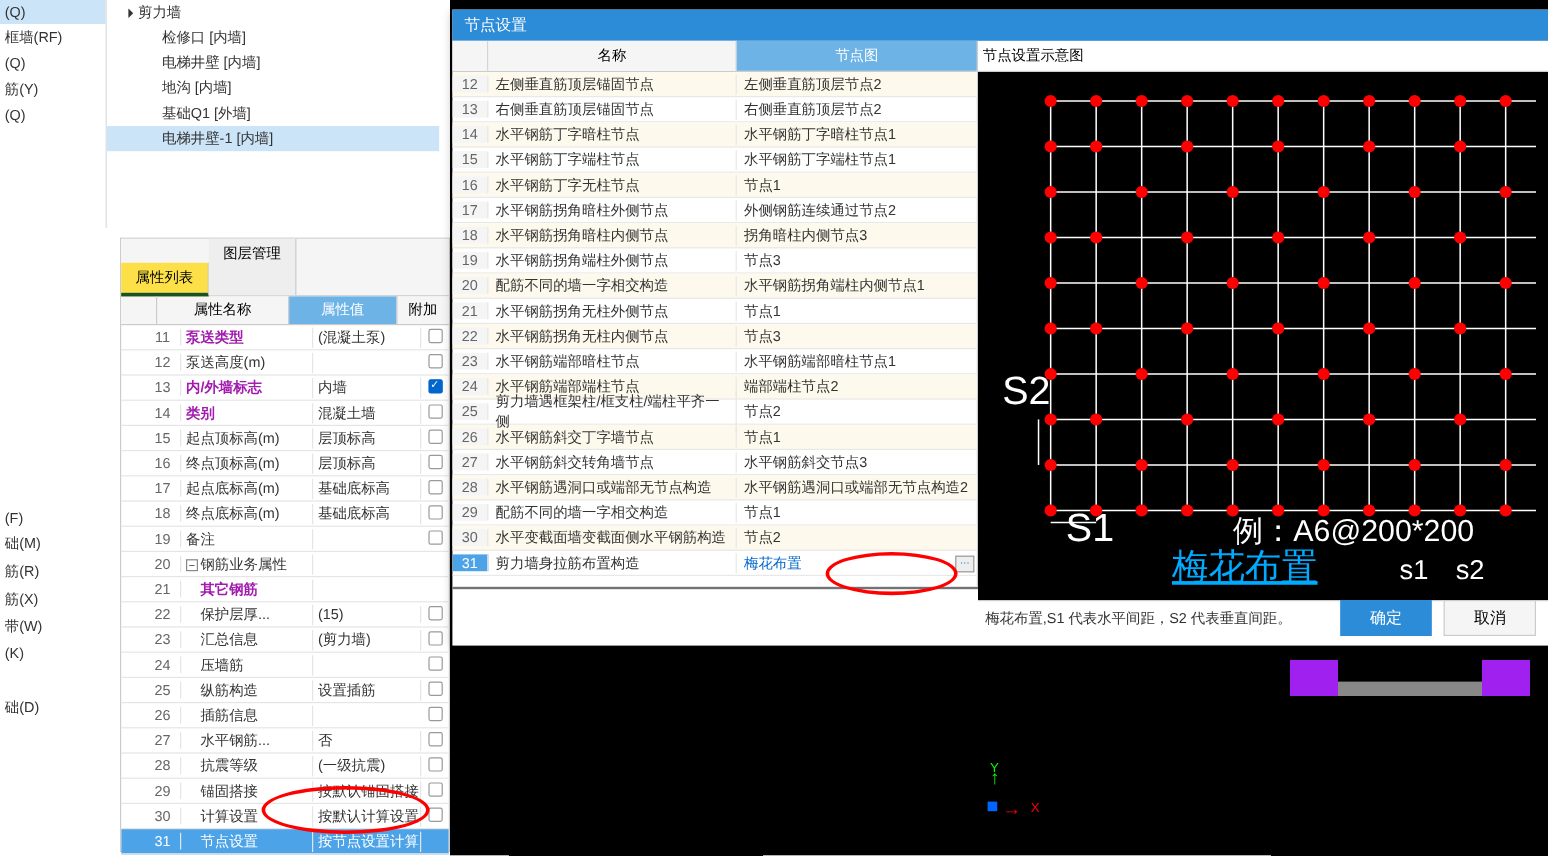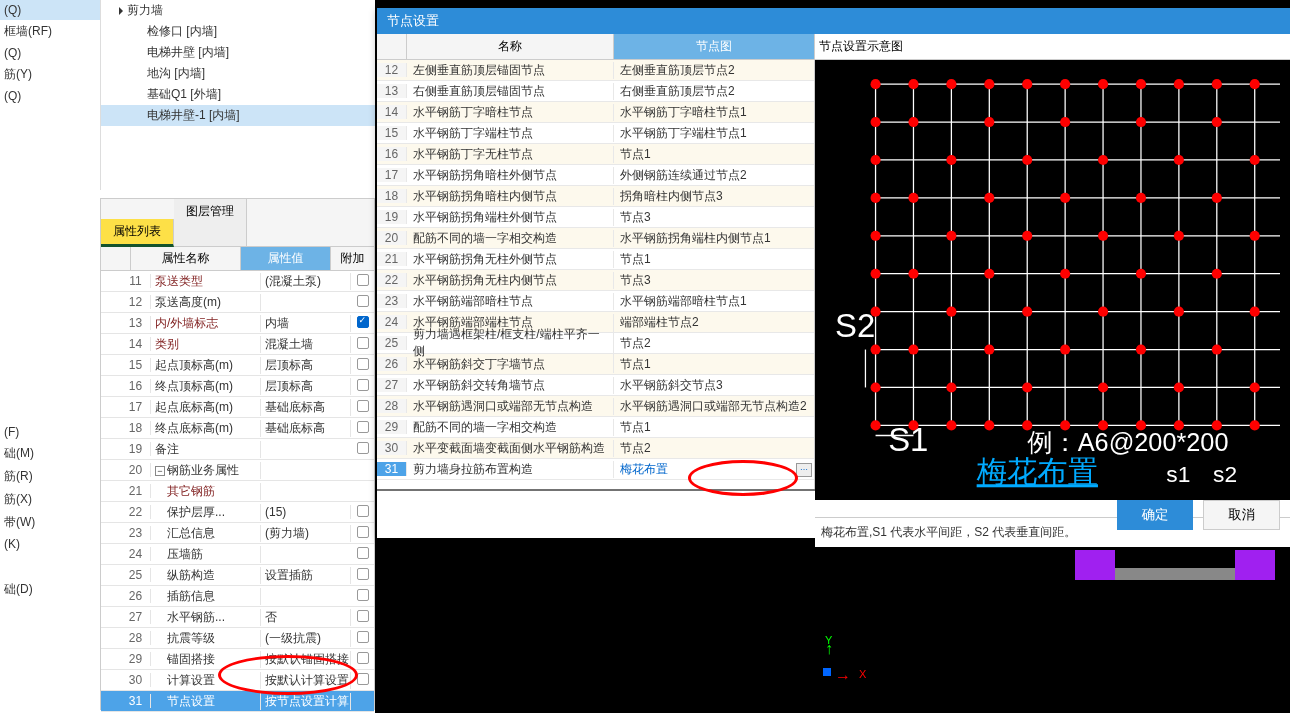--- a/index.html
+++ b/index.html
@@ -4,21 +4,21 @@
 <style>
 * { box-sizing: border-box; margin: 0; padding: 0; }
 body { font-family: "Microsoft YaHei", sans-serif; font-size: 12px; background: #fff; width: 1290px; height: 713px; overflow: hidden; position: relative; }
 
 
 .left-col { position: absolute; left: 0; top: 0; width: 100px; height: 713px; background: #fff; }
 .left-col .item { padding: 3px 4px; color: #333; white-space: nowrap; }
 .left-col .item.sel { background: #cce4f7; }
 
 
-.tree-panel { position: absolute; left: 100px; top: 0; width: 278px; height: 190px; background: #fff; border-left: 1px solid #ddd; }
+.tree-panel { position: absolute; left: 88px; top: 0; width: 278px; height: 190px; background: #fff; border-left: 1px solid #ddd; }
 .tree-panel .node { padding: 2px 4px; color: #333; white-space: nowrap; }
 .tree-panel .node.l1 { padding-left: 18px; font-weight: normal; }
 .tree-panel .node.l2 { padding-left: 46px; }
 .tree-panel .node.sel { background: #cce4f7; }
 .bullet { display:inline-block; width:0;height:0;border-left:4px solid #333;border-top:4px solid transparent;border-bottom:4px solid transparent; margin-right:4px; vertical-align:middle;}
 
 
 .prop-panel { position: absolute; left: 100px; top: 198px; width: 275px; height: 512px; background: #fff; border: 1px solid #ccc; }
 .prop-tabs { display: flex; border-bottom: 1px solid #ccc; background: #f5f5f5; }
 .prop-tabs .tab { padding: 4px 12px; border-right: 1px solid #ccc; background: #eee; }
@@ -29,21 +29,21 @@
 .prop-header .hc1 { width: 110px; border-right: 1px solid #ccc; padding: 3px 4px; text-align:center; }
 .prop-header .hc2 { width: 90px; border-right: 1px solid #ccc; padding: 3px 4px; text-align:center; background:#6db3e6; color:#fff; }
 .prop-header .hc3 { flex:1; padding: 3px 4px; text-align:center; }
 
 .prop-rows { height: 460px; overflow: hidden; }
 .prop-row { display: flex; border-bottom: 1px solid #e5e5e5; height: 21px; align-items:center; }
 .prop-row .c0 { width: 30px; border-right: 1px solid #e5e5e5; padding: 0 4px; text-align:center; color:#666;margin-left:20px; }
 .prop-row .c1 { width: 110px; border-right: 1px solid #e5e5e5; padding: 0 4px; color:#333; white-space:nowrap; overflow:hidden; }
 .prop-row .c2 { width: 90px; border-right: 1px solid #e5e5e5; padding: 0 4px; color:#333; white-space:nowrap; overflow:hidden; }
 .prop-row .c3 { flex:1; padding: 0 4px; text-align:center; }
-.prop-row.blue .c1 { color: #7f1d1d; }
+.prop-row.blue .c1 { color: #a21caf; font-weight: bold; }
 .prop-row.sel { background: #4da3e8; color:#fff; }
 .prop-row.sel .c0, .prop-row.sel .c1, .prop-row.sel .c2 { color:#fff; }
 .collapse-box { display:inline-block; width:10px; height:10px; border:1px solid #888; text-align:center; line-height:8px; font-size:9px; margin-right:2px;}
 .chk { width:12px; height:12px; border:1px solid #999; display:inline-block; border-radius:2px; }
 .chk.on { background:#0066cc; border-color:#0066cc; position:relative; }
 .chk.on::after { content:"✓"; color:#fff; font-size:9px; position:absolute; left:1px; top:-2px;}
 
 
 .canvas-bg { position: absolute; left: 375px; top: 0; width: 915px; height: 713px; background: #000; }
 
@@ -63,21 +63,21 @@
 .nt-row .nc0 { width:30px; border-right:1px solid #e8e8e8; padding:0 4px; text-align:center; color:#666; background:#f5f5f5;}
 .nt-row .nc1 { flex:1; border-right:1px solid #e8e8e8; padding:0 6px; color:#333;}
 .nt-row .nc2 { width:200px; padding:0 6px; color:#333; position:relative;}
 .nt-row.sel .nc0 { background:#4da3e8; color:#fff; }
 .nt-row.sel .nc2 { color:#0066cc; }
 .cell-btn { position:absolute; right:2px; top:2px; width:16px; height:14px; border:1px solid #999; background:#eee; font-size:8px; text-align:center; line-height:12px;}
 
 .preview { flex:1; display:flex; flex-direction:column; }
 .preview-title { padding:4px; border-bottom:1px solid #ccc; }
 .preview-img { flex:1; background:#000; position:relative; padding:10px; }
-.preview-desc { padding:6px; font-size:12px; color:#333; background:#fff; border-top:1px solid #ccc;margin-top:17px;}
+.preview-desc { padding:6px; font-size:12px; color:#333; background:#fff; border-top:1px solid #ccc;}
 
 .grid-svg { width:100%; height:100%; }
 
 .dialog-footer { height: 50px; display:flex; justify-content:flex-end; align-items:center; padding-right:10px; gap:10px; border-top:2px solid #737373;}
 .btn { padding: 5px 24px; border:1px solid #ccc; background:#f5f5f5; cursor:pointer; }
 .btn.primary { background:#2d8cd8; color:#fff; border-color:#2d8cd8; }
 
 
 .circle-annot { position:absolute; border:3px solid red; border-radius:50%; pointer-events:none; }
 .circle1 { left: 688px; top: 460px; width: 110px; height: 36px; }

